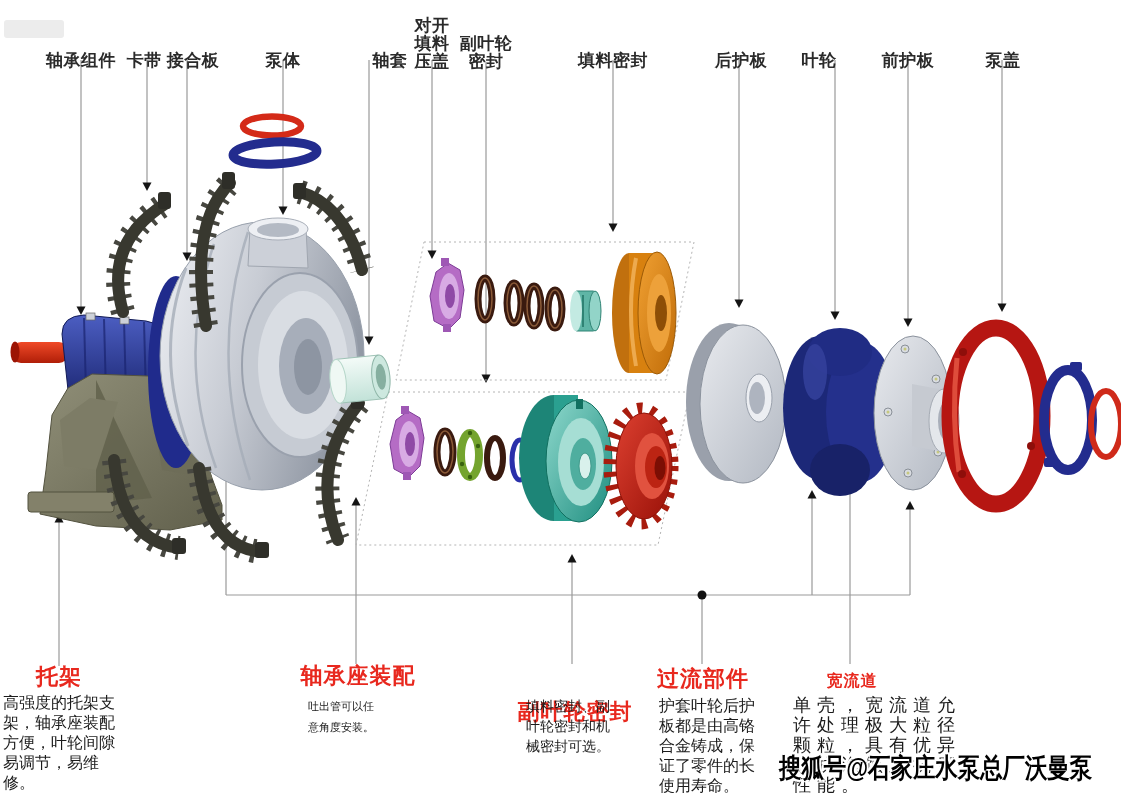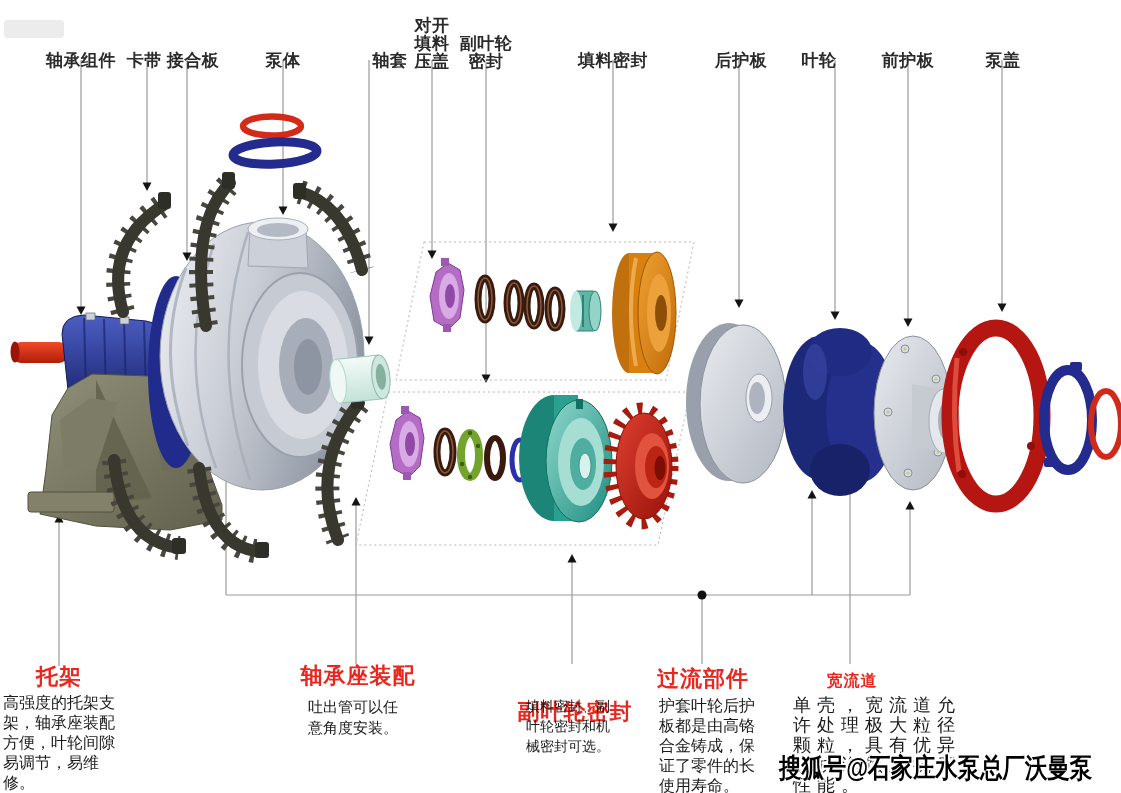--- a/index.html
+++ b/index.html
@@ -5,21 +5,21 @@
   html,body{margin:0;padding:0;background:#fff;}
   #stage{position:relative;width:1121px;height:793px;background:#ffffff;overflow:hidden;
          font-family:"Liberation Sans",sans-serif;}
   #diagram-svg{position:absolute;left:0;top:0;}
   .top-label{position:absolute;transform:translateX(-50%);font-weight:bold;font-size:17px;
              line-height:18px;color:#2a2a2a;letter-spacing:.5px;text-align:center;white-space:pre;margin-top:16px;}
   .callout-heading{position:absolute;transform:translateX(-50%);font-weight:bold;font-size:22px;
              line-height:20px;letter-spacing:1px;white-space:pre;}
   .callout-body{position:absolute;color:#1b1b1b;white-space:pre;}
   .body-1{font-size:16px;line-height:20px;}
-  .body-2{font-size:15px;line-height:21px;}
+  .body-2{font-size:11px;line-height:21px;}
   .body-3{font-size:14px;line-height:20px;}
   .body-4{font-size:16px;line-height:20px;}
   .body-5{font-size:18px;line-height:20px;letter-spacing:6px;}
   .hd-5{font-size:16px;}
   #watermark{position:absolute;left:779px;top:750px;font-size:27px;font-weight:bold;color:#000;
              transform:scaleX(.83);transform-origin:left center;white-space:pre;
              text-shadow:-2px -2px 0 #fff,2px -2px 0 #fff,-2px 2px 0 #fff,2px 2px 0 #fff,0 0 2px #fff;}
   #artifact-blob{position:absolute;left:4px;top:20px;width:60px;height:18px;background:#ececec;border-radius:3px;}
 </style>
 </head>

